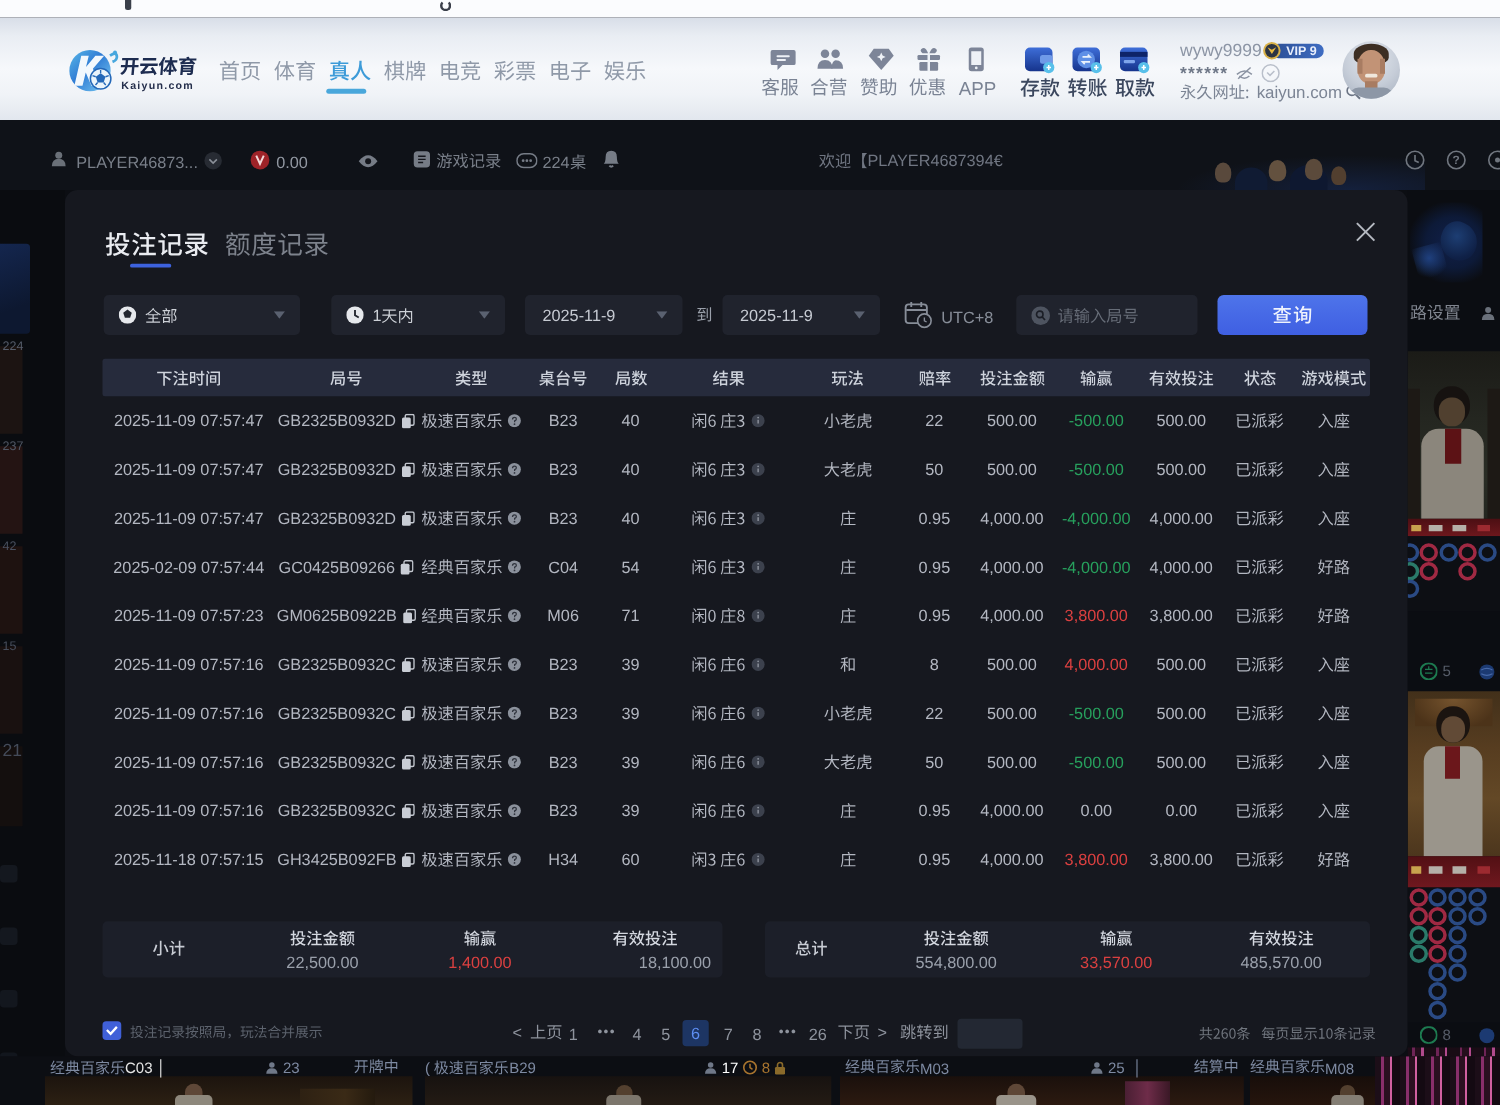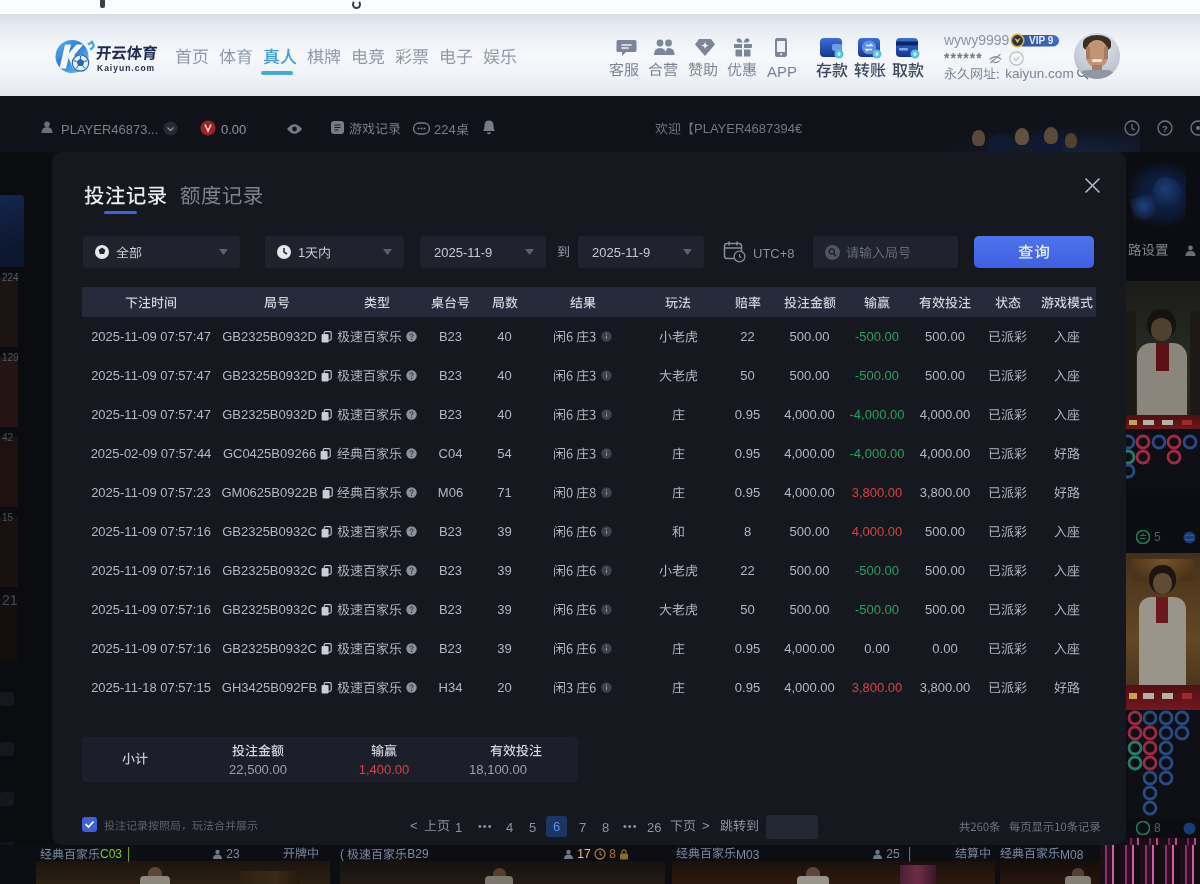--- a/index.html
+++ b/index.html
@@ -337,21 +337,21 @@
   </div>
 
 <div class="a" style="left:0;top:152px;width:52px;height:732px;background:#0a0c10;overflow:hidden">
 <div class="a" style="left:0;top:43px;width:24px;height:72px;background:linear-gradient(160deg,#14264e,#0d1830 70%);border-radius:0 3px 3px 0"></div>
 <div class="a" style="left:0;top:125px;width:18px;height:70px;background:#1c1412"></div>
 <div class="a" style="left:0;top:205px;width:18px;height:70px;background:#241413"></div>
 <div class="a" style="left:0;top:285px;width:18px;height:70px;background:#1e1210"></div>
 <div class="a" style="left:0;top:365px;width:18px;height:70px;background:#191110"></div>
 <div class="a" style="left:0;top:445px;width:18px;height:64px;background:#140f0e"></div>
 <div class="a" style="left:2px;top:120px;font-size:10px;color:#565d6b">224</div>
-<div class="a" style="left:2px;top:200px;font-size:10px;color:#505764">129</div>
+<div class="a" style="left:2px;top:200px;font-size:10px;color:#505764">237</div>
 <div class="a" style="left:2px;top:280px;font-size:10px;color:#4a5160">42</div>
 <div class="a" style="left:2px;top:360px;font-size:10px;color:#474e5c">15</div>
 <div class="a" style="left:2px;top:440px;font-size:14px;color:#444b59">21</div>
 <div class="a" style="left:0;top:540px;width:14px;height:14px;border-radius:3px;background:#14181f"></div>
 <div class="a" style="left:0;top:590px;width:14px;height:14px;border-radius:3px;background:#14181f"></div>
 <div class="a" style="left:0;top:640px;width:14px;height:14px;border-radius:3px;background:#13171e"></div>
 <div class="a" style="left:0;top:690px;width:14px;height:14px;border-radius:3px;background:#12161d"></div>
 </div>
 
 <div class="a" style="left:1126px;top:152px;width:74px;height:732px;background:#0b0d12;overflow:hidden">
@@ -473,21 +473,21 @@
 
 <div class="a" style="left:0;top:845px;width:1200px;height:39px;background:#0c0e13;overflow:hidden">
 <div class="a" style="left:36px;top:16px;width:294px;height:23px;background:linear-gradient(180deg,#1c140e,#2c2013)"></div>
 <div class="a" style="left:340px;top:16px;width:325px;height:23px;background:linear-gradient(180deg,#171210,#231b14)"></div>
 <div class="a" style="left:672px;top:16px;width:323px;height:23px;background:linear-gradient(180deg,#1a100c,#2c1a10)"></div>
 <div class="a" style="left:1000px;top:16px;width:200px;height:23px;background:linear-gradient(180deg,#170e0a,#26150d)"></div>
 <div class="a fx" style="left:40px;top:2px">
       <svg width="60.0" height="12.0">
         <use href="#z21" fill="#7e8aa2"></use>
       </svg>
-      <span style="font-size:12px;color:#84cc16">C03&nbsp;│</span>
+      <span style="font-size:12px;color:#e5e5e5">C03&nbsp;│</span>
     </div>
 <div class="a fx" style="left:212px;top:2px">
       <svg width="11" height="11" viewBox="0 0 11 11">
         <circle cx="5.5" cy="3" r="2.2" fill="#6f7888"></circle>
         <path d="M1 10 q0 -4.5 4.5 -4.5 q4.5 0 4.5 4.5 Z" fill="#6f7888"></path>
       </svg>
       <span style="font-size:12px;color:#7e8aa2">&nbsp;23</span>
     </div>
 <div class="a" style="left:283px;top:2px">
       <svg width="36.0" height="12.0">
@@ -499,21 +499,21 @@
       <svg width="60.0" height="12.0">
         <use href="#z23" fill="#7e8aa2"></use>
       </svg>
       <span style="font-size:12px;color:#7e8aa2">B29</span>
     </div>
 <div class="a fx" style="left:563px;top:2px">
       <svg width="11" height="11" viewBox="0 0 11 11">
         <circle cx="5.5" cy="3" r="2.2" fill="#6f7888"></circle>
         <path d="M1 10 q0 -4.5 4.5 -4.5 q4.5 0 4.5 4.5 Z" fill="#6f7888"></path>
       </svg>
-      <span style="font-size:12px;color:#fdba74">&nbsp;17&nbsp;</span>
+      <span style="font-size:12px;color:#ffffff">&nbsp;17&nbsp;</span>
       <svg width="12" height="12" viewBox="0 0 12 12">
         <circle cx="6" cy="6" r="5" fill="none" stroke="#a8742e" stroke-width="1.3"></circle>
         <path d="M6 3 v3 l2 1.5" stroke="#a8742e" stroke-width="1.2" fill="none"></path>
       </svg>
       <span style="font-size:12px;color:#a8742e">&nbsp;8&nbsp;</span>
       <svg width="10" height="11" viewBox="0 0 10 11">
         <rect x="1" y="4.5" width="8" height="6" rx="1" fill="#8a6a2a"></rect>
         <path d="M3 4.5 v-1.5 a2 2 0 0 1 4 0 v1.5" stroke="#8a6a2a" stroke-width="1.3" fill="none"></path>
       </svg>
     </div>
@@ -1205,21 +1205,21 @@
           <svg width="65.0" height="13.0">
             <use href="#z23" fill="#b3b7c1"></use>
           </svg>
           <svg width="11" height="11" viewBox="0 0 11 11">
             <circle cx="5.5" cy="5.5" r="5.2" fill="#8b919c"></circle>
             <path d="M4 4.6 q0 -1.8 1.6 -1.8 q1.5 0 1.5 1.4 q0 1 -1.4 1.5 l0 1" stroke="#30343e" stroke-width="1" fill="none"></path>
             <circle cx="5.6" cy="8.3" r="0.7" fill="#30343e"></circle>
           </svg>
         </i>
         <i class="c4">H34</i>
-        <i class="c5">20</i>
+        <i class="c5">60</i>
         <i class="c6">
           <svg width="43.3" height="13.0">
             <use href="#z55" fill="#b3b7c1"></use>
           </svg>
           <svg width="11" height="11" viewBox="0 0 11 11">
             <circle cx="5.5" cy="5.5" r="5.2" fill="#3c414d"></circle>
             <path d="M5.5 4.8 v3" stroke="#9096a0" stroke-width="1.1"></path>
             <circle cx="5.5" cy="3" r="0.7" fill="#9096a0"></circle>
           </svg>
         </i>
@@ -1263,21 +1263,46 @@
         <svg width="26.0" height="13.0">
           <use href="#z41" fill="#d3d7df"></use>
         </svg>
       </div>
       <div class="sv r" style="left:302px">1,400.00</div>
 <div class="sl" style="left:434px">
         <svg width="52.0" height="13.0">
           <use href="#z42" fill="#d3d7df"></use>
         </svg>
       </div>
-      <div class="sv" style="left:416px">18,100.00</div>
+      <div class="sv" style="left:458px">18,100.00</div>
+</div>
+<div class="sp" style="left:560px;top:585px;width:484px">
+<div class="a" style="left:24px;top:15px">
+        <svg width="26.0" height="13.0">
+          <use href="#z57" fill="#c8ccd4"></use>
+        </svg>
+      </div>
+<div class="sl" style="left:153px">
+        <svg width="52.0" height="13.0">
+          <use href="#z40" fill="#d3d7df"></use>
+        </svg>
+      </div>
+      <div class="sv" style="left:153px">554,800.00</div>
+<div class="sl" style="left:281px">
+        <svg width="26.0" height="13.0">
+          <use href="#z41" fill="#d3d7df"></use>
+        </svg>
+      </div>
+      <div class="sv r" style="left:281px">33,570.00</div>
+<div class="sl" style="left:413px">
+        <svg width="52.0" height="13.0">
+          <use href="#z42" fill="#d3d7df"></use>
+        </svg>
+      </div>
+      <div class="sv" style="left:413px">485,570.00</div>
 </div>
 
 <div class="a" style="left:30px;top:665px;width:15px;height:15px;border-radius:3px;background:#4060d8">
       <svg width="15" height="15" viewBox="0 0 15 15">
         <path d="M3.5 7 l3 3 5 -5.5" stroke="#fff" stroke-width="1.8" fill="none"></path>
       </svg>
     </div>
 <div class="a" style="left:52px;top:668px">
       <svg width="154.0" height="11.0">
         <use href="#z58" fill="#5d636e"></use>

